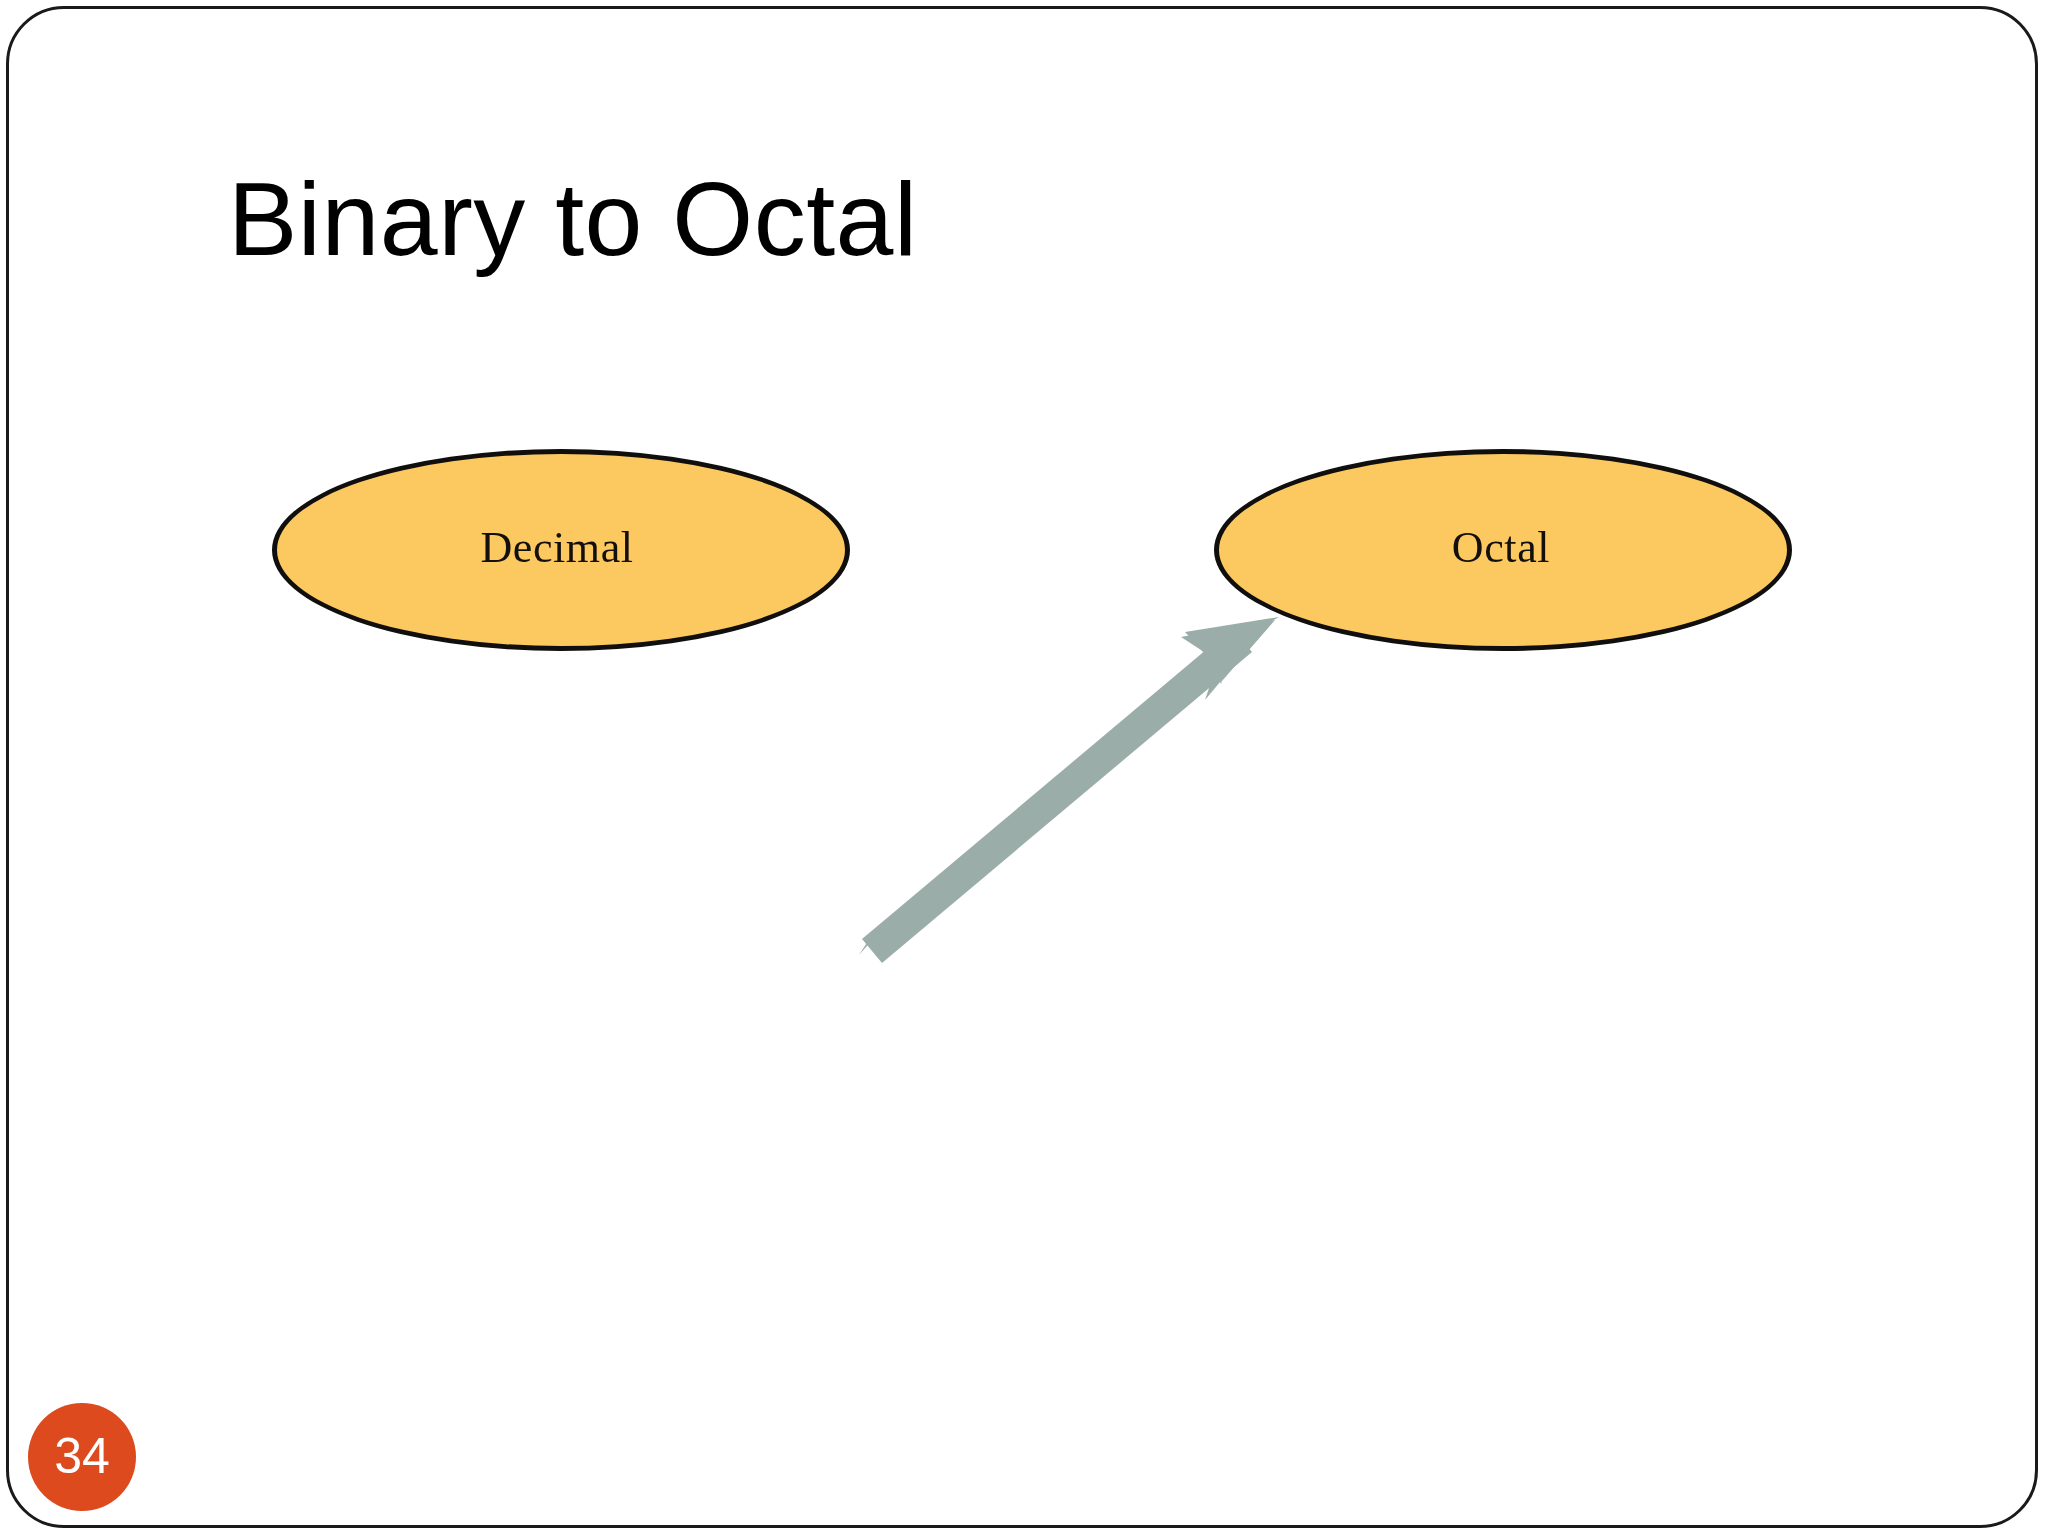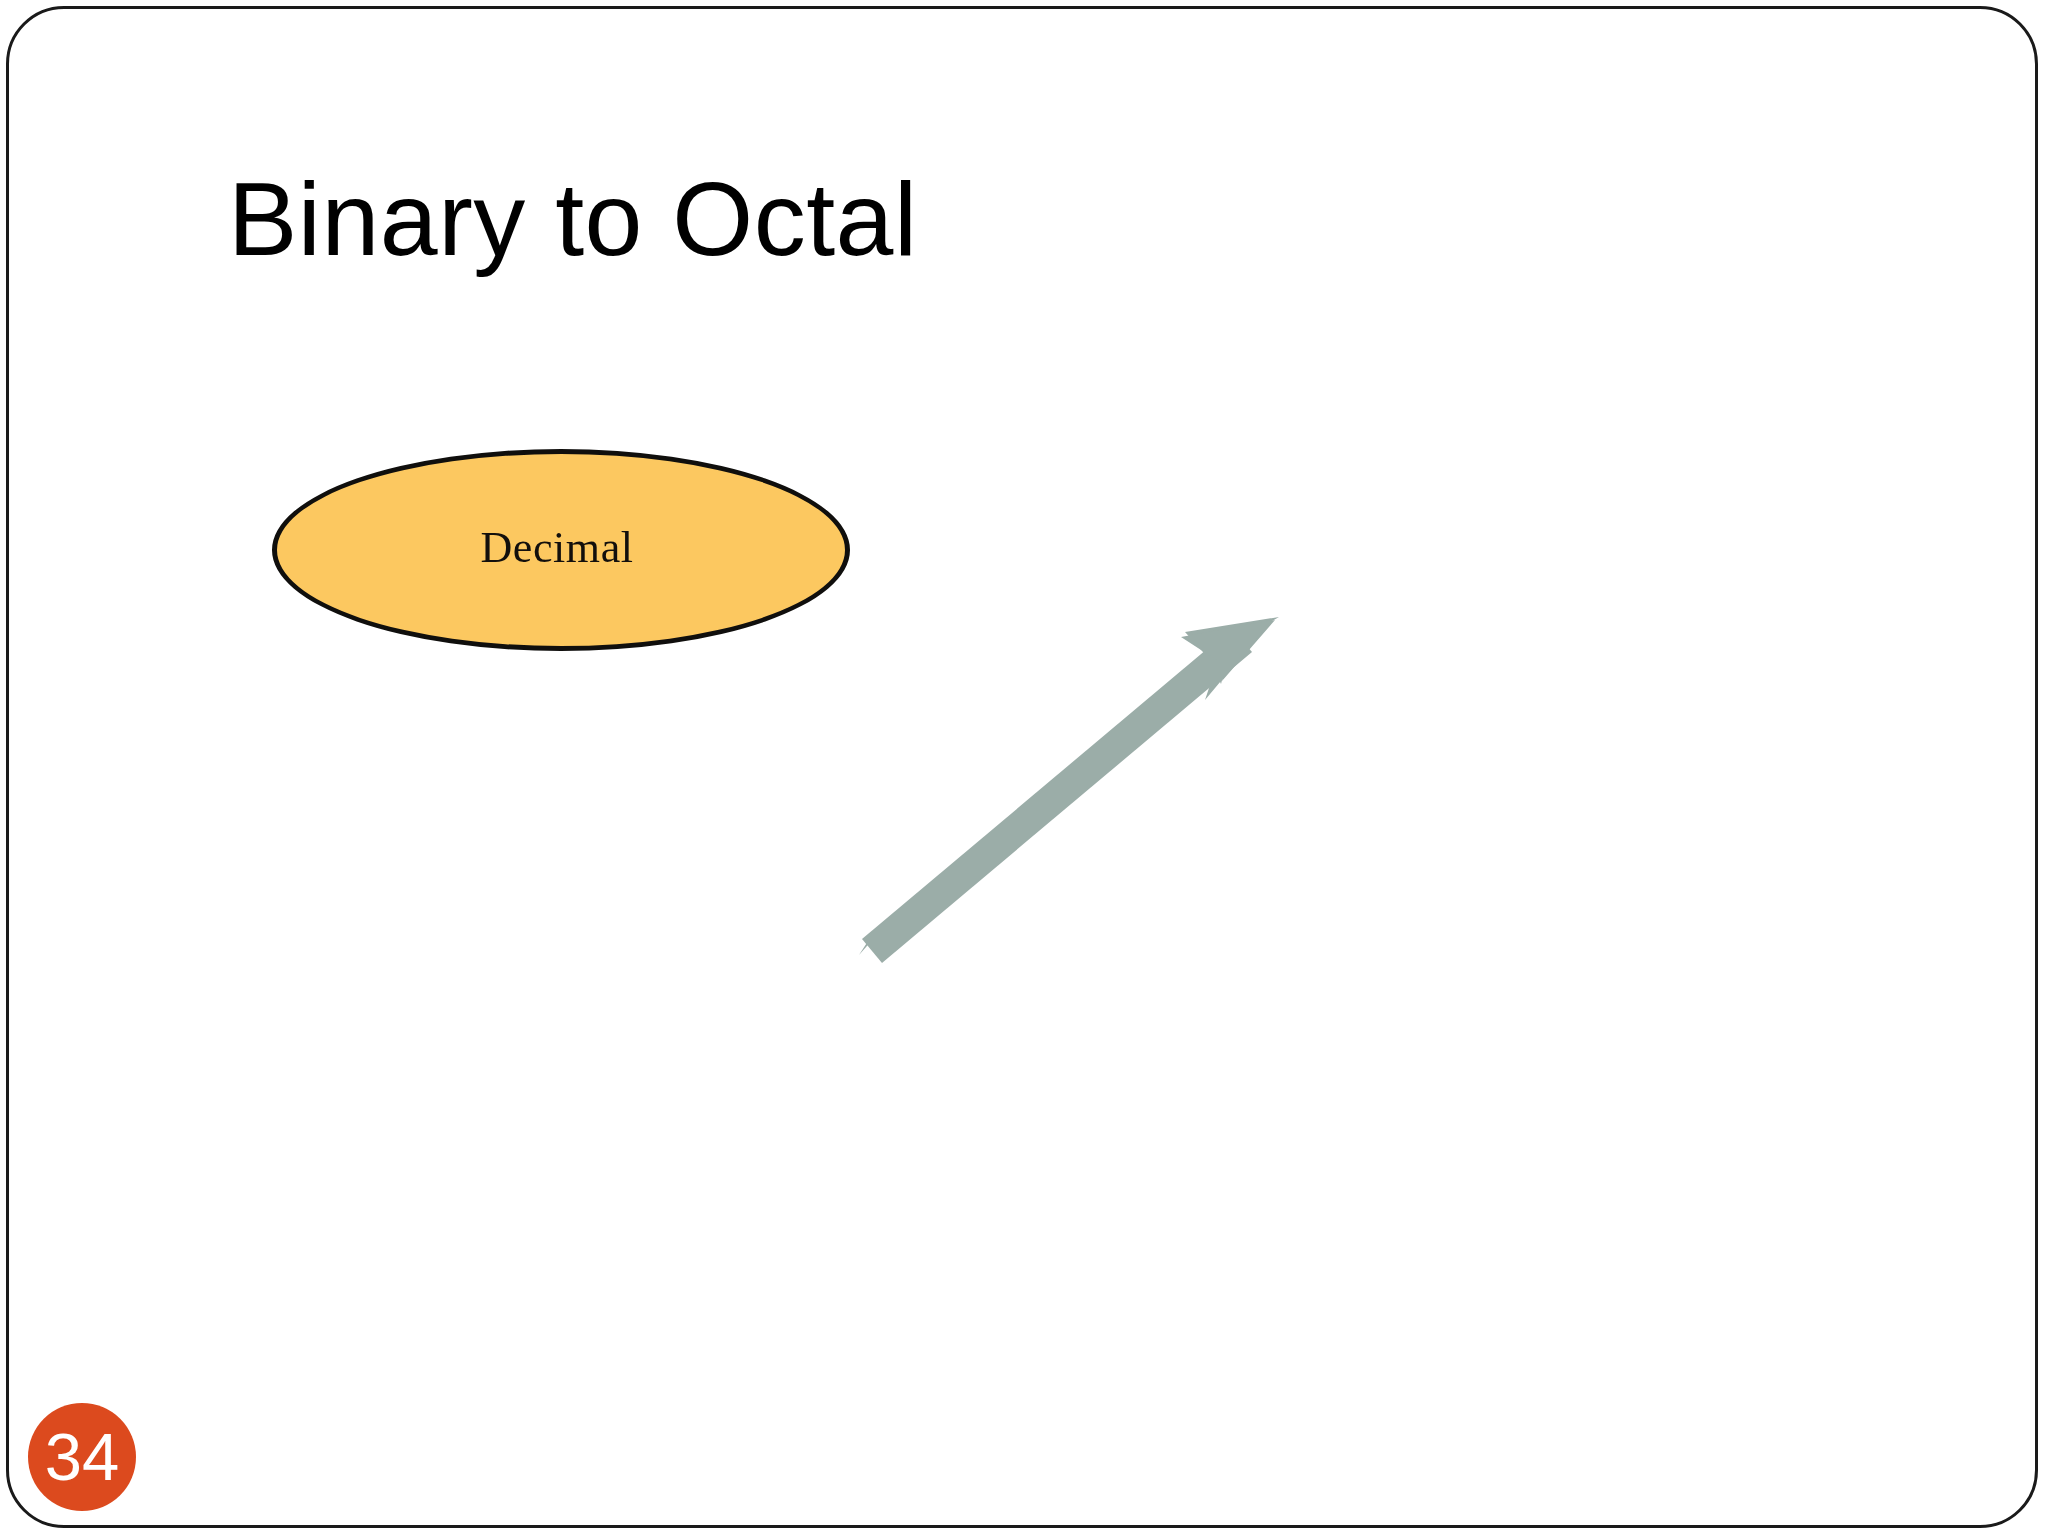--- a/index.html
+++ b/index.html
@@ -108,21 +108,21 @@
     width: 108px;
     height: 108px;
     border-radius: 50%;
     background: #dc4a1e;
     display: flex;
     align-items: center;
     justify-content: center;
   }
   #page-badge-number {
     font-family: "Liberation Sans", sans-serif;
-    font-size: 67px;
+    font-size: 50px;
     font-weight: 400;
     color: #ffffff;
     line-height: 1;
     transform: translateY(-1px);
   }
 </style>
 </head>
 <body>
 
 <div id="slide">
@@ -142,20 +142,23 @@
         <path d="M 862 953 L 1232 642 L 1252 666 L 882 977 Z" fill="#9bada8" transform="translate(0,-14)"></path>
 
         <path d="M 1272 620 L 1181 637 L 1218 661 L 1205 700 Z" fill="#9bada8"></path>
       </g>
     </svg>
 
     <div class="node" id="node-decimal">
       <span class="node-label">Decimal</span>
     </div>
 
+    <div class="node" id="node-octal">
+      <span class="node-label">Octal</span>
+    </div>
 
 
 
   </div>
 
   <div id="page-badge">
     <span id="page-badge-number">34</span>
   </div>
 
 </div>

